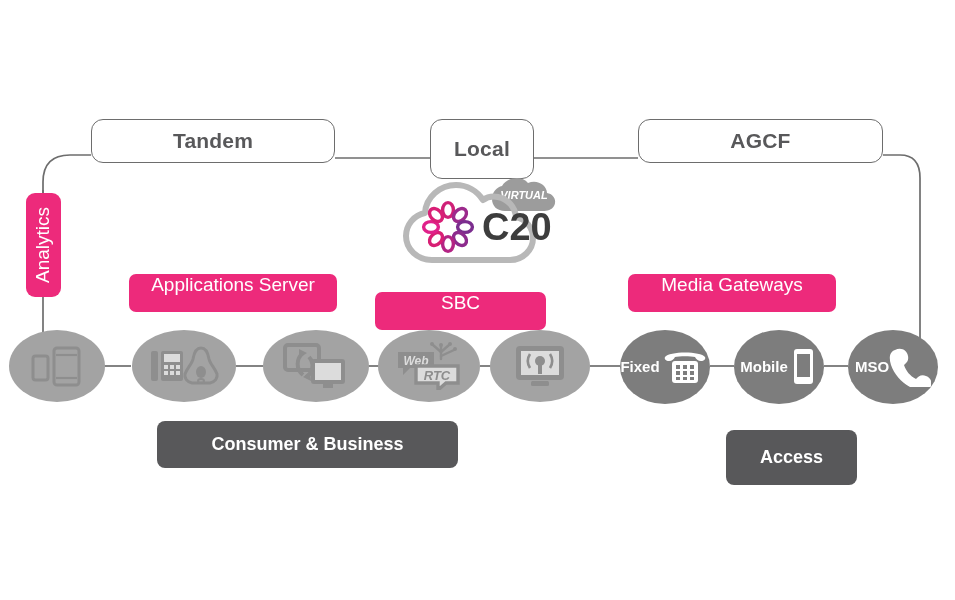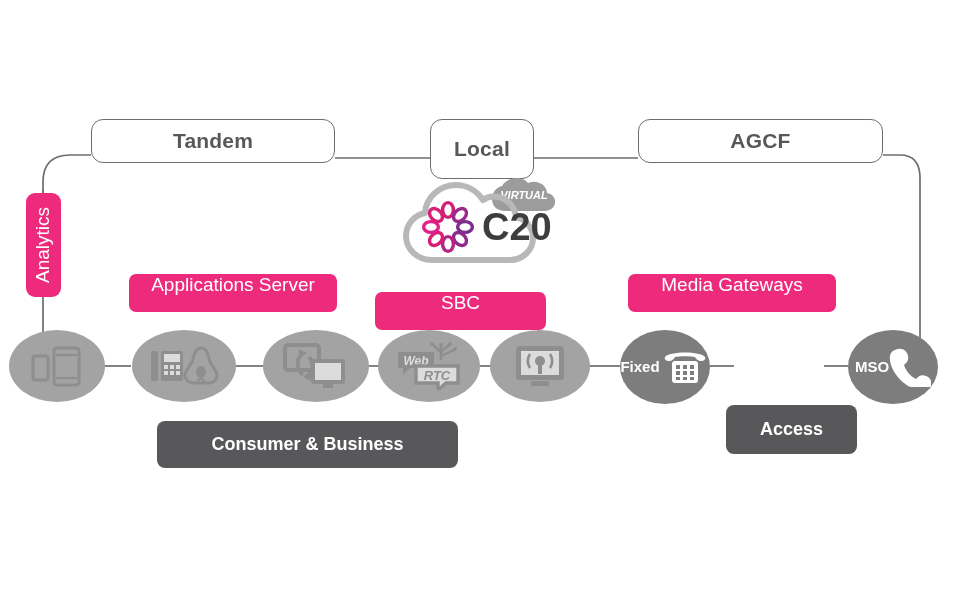--- a/index.html
+++ b/index.html
@@ -257,31 +257,40 @@
             <rect x="23" y="23" width="4" height="4"></rect>
             <rect x="30" y="23" width="4" height="4"></rect>
           <rect x="16" y="29" width="4" height="3"></rect>
             <rect x="23" y="29" width="4" height="3"></rect>
             <rect x="30" y="29" width="4" height="3"></rect>
         </g>
       </svg>
     </span>
   </div>
 
+  <div class="node dark" style="left:734px;top:330px;width:90px;height:74px;">
+    <span class="node-label">Mobile</span>
+    <span class="node-ico">
+      <svg width="30" height="40" viewBox="0 0 30 40" xmlns="http://www.w3.org/2000/svg">
+        <rect x="6" y="2" width="19" height="35" rx="3" fill="#ffffff"></rect>
+        <rect x="9" y="7" width="13" height="23" fill="#7d7d7d"></rect>
+      </svg>
+    </span>
+  </div>
 
   <div class="node dark" style="left:848px;top:330px;width:90px;height:74px;">
     <span class="node-label">MSO</span>
     <span class="node-ico">
       <svg width="42" height="40" viewBox="0 0 42 40" xmlns="http://www.w3.org/2000/svg">
         <path d="M6,3 c6,-3 12,0 13,6 c1,5 -2,7 -4,9 c2,6 6,11 12,14 c2,-2 5,-5 10,-3 c6,2 7,9 3,13 c-4,4 -12,2 -19,-2 c-9,-5 -16,-13 -19,-22 c-2,-6 -2,-13 4,-15 z" fill="#ffffff"></path>
       </svg>
     </span>
   </div>
 
   <div class="group-label" style="left:157px;top:421px;width:301px;height:47px;">
     <span>Consumer &amp; Business</span>
   </div>
 
-  <div class="group-label" style="left:726px;top:405px;width:131px;height:49px;">
+  <div class="group-label" style="left:726px;top:430px;width:131px;height:55px;">
     <span>Access</span>
   </div>
 
 </div>
 
 </body></html>

